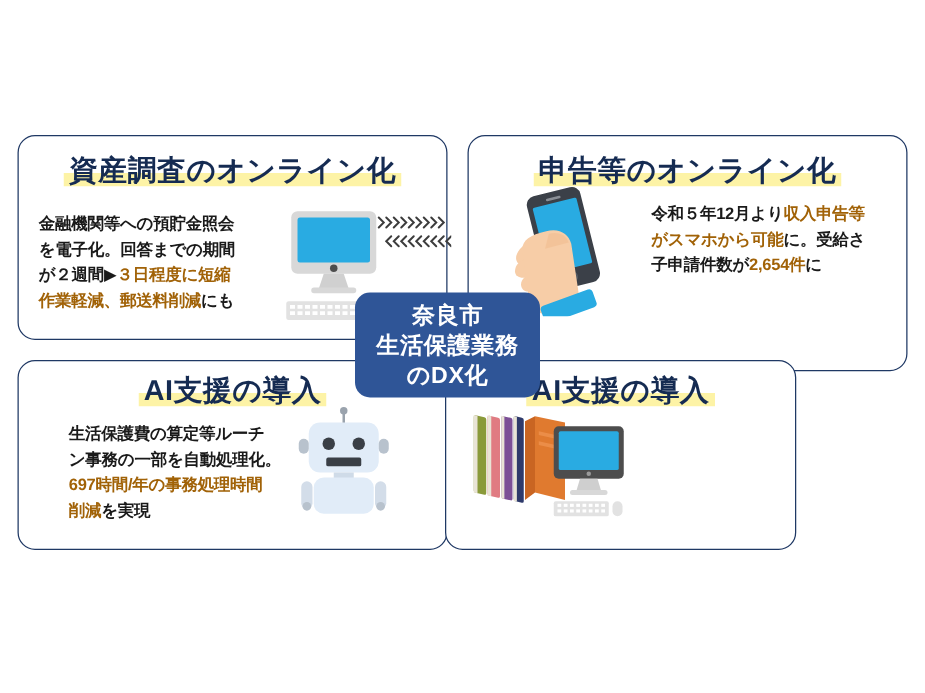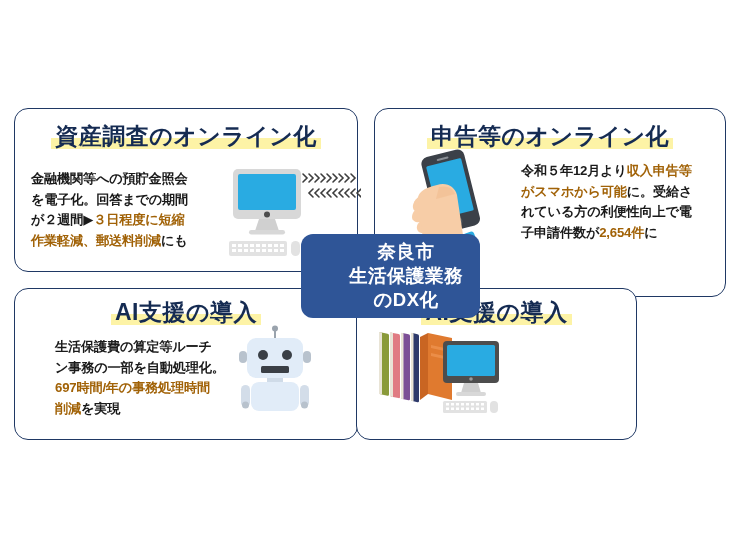--- a/index.html
+++ b/index.html
@@ -69,38 +69,37 @@
   .body-text .red { color: #a16207; }
 
   #text-asset  { left: 16px;  top: 60px;  width: 198px; }
   #text-report { left: 146px; top: 52px;  width: 196px; }
   #text-rpa    { left: 16px;  top: 48px;  width: 200px; margin-left: 24px; }
   #text-ai     { left: 150px; top: 46px;  width: 196px; }
 
   
   #center-badge {
     position: absolute;
-    left: 301px;
+    left: 284px;
     top: 234px;
     width: 148px;
     height: 84px;
     background: #2f5597;
     border-radius: 12px;
     color: #ffffff;
     font-size: 18.5px;
     font-weight: bold;
     line-height: 24px;
     text-align: center;
     display: flex;
     flex-direction: column;
     align-items: center;
     justify-content: center;
     letter-spacing: 0.5px;
     z-index: 20;
-    padding-left: 31px;
   }
 
   
   .icon-wrap { position: absolute; }
   #icon-monitor-asset { left: 212px; top: 58px; }
   #icon-arrows        { left: 286px; top: 62px; }
   #icon-phone         { left: 20px;  top: 40px; }
   #icon-robot         { left: 212px; top: 36px; }
   #icon-books-monitor { left: 8px;   top: 34px; }
 </style>
@@ -182,21 +181,20 @@
   </div>
 
   <div class="card" id="card-report">
     <div class="card-title" id="title-report">
       <span class="hl">申告等のオンライン化</span>
     </div>
 
     <div class="body-text" id="text-report">
       <div><span>令和５年12月より</span><span class="red">収入申告等</span></div>
       <div><span class="red">がスマホから可能</span><span>に。受給さ</span></div>
-      <div><span>れている方の利便性向上で電</span></div>
       <div><span>子申請件数が</span><span class="red">2,654件</span><span>に</span></div>
     </div>
 
     <div class="icon-wrap" id="icon-phone">
       <svg width="108" height="104" viewBox="0 0 108 104">
         <g transform="rotate(-14 54 52)">
           <rect x="36" y="4" width="44" height="78" rx="7" fill="#3b4048"></rect>
           <rect x="40" y="13" width="36" height="54" rx="1.5" fill="#29abe2"></rect>
           <rect x="52" y="8.5" width="12" height="2" rx="1" fill="#8a8f96"></rect>
           <circle cx="58" cy="74" r="4.2" fill="#555b63"></circle>

